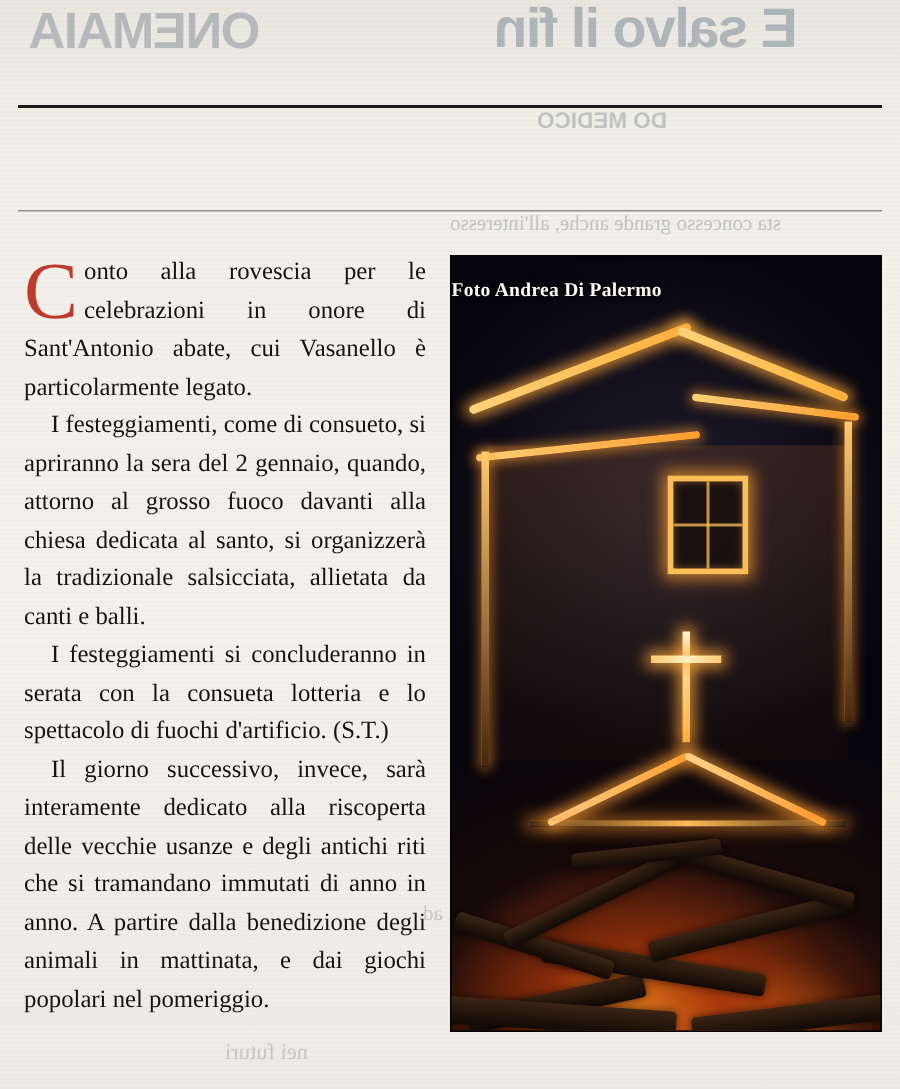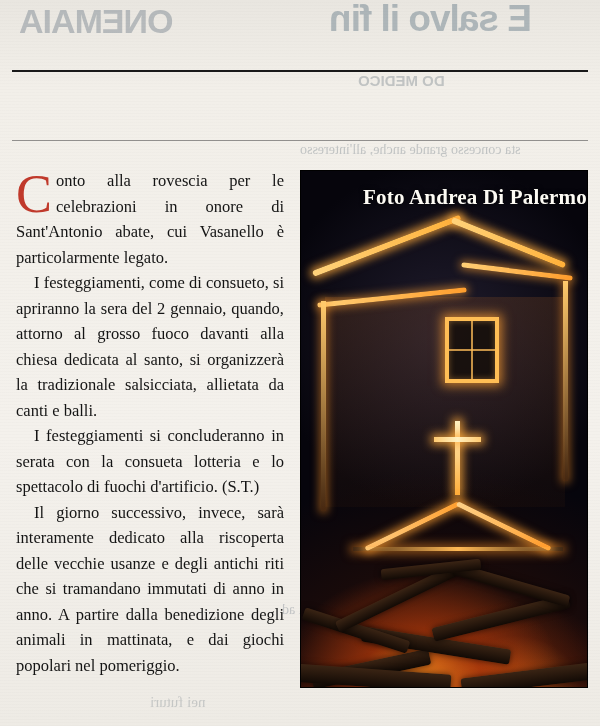--- a/index.html
+++ b/index.html
@@ -308,25 +308,25 @@
   .log {
     position: absolute;
     background: linear-gradient(180deg, #3a2414, #120a05);
     border-radius: 3px;
     box-shadow: 0 0 6px rgba(0,0,0,0.6);
   }
   .photo-credit {
     position: absolute;
     left: 0; top: 14px;
     width: 100%;
-    text-align: right;
+    text-align: left;
     color: #fdfbf4;
     font-family: "Liberation Serif", serif;
     font-weight: bold;
-    font-size: 21px;
+    font-size: 13px;
     letter-spacing: 0.2px;
     text-shadow: 0 0 5px rgba(0,0,0,0.9);
   }
 </style>
 </head>
 <body>
 
 <div class="page">
 
   <div class="grain"></div>

